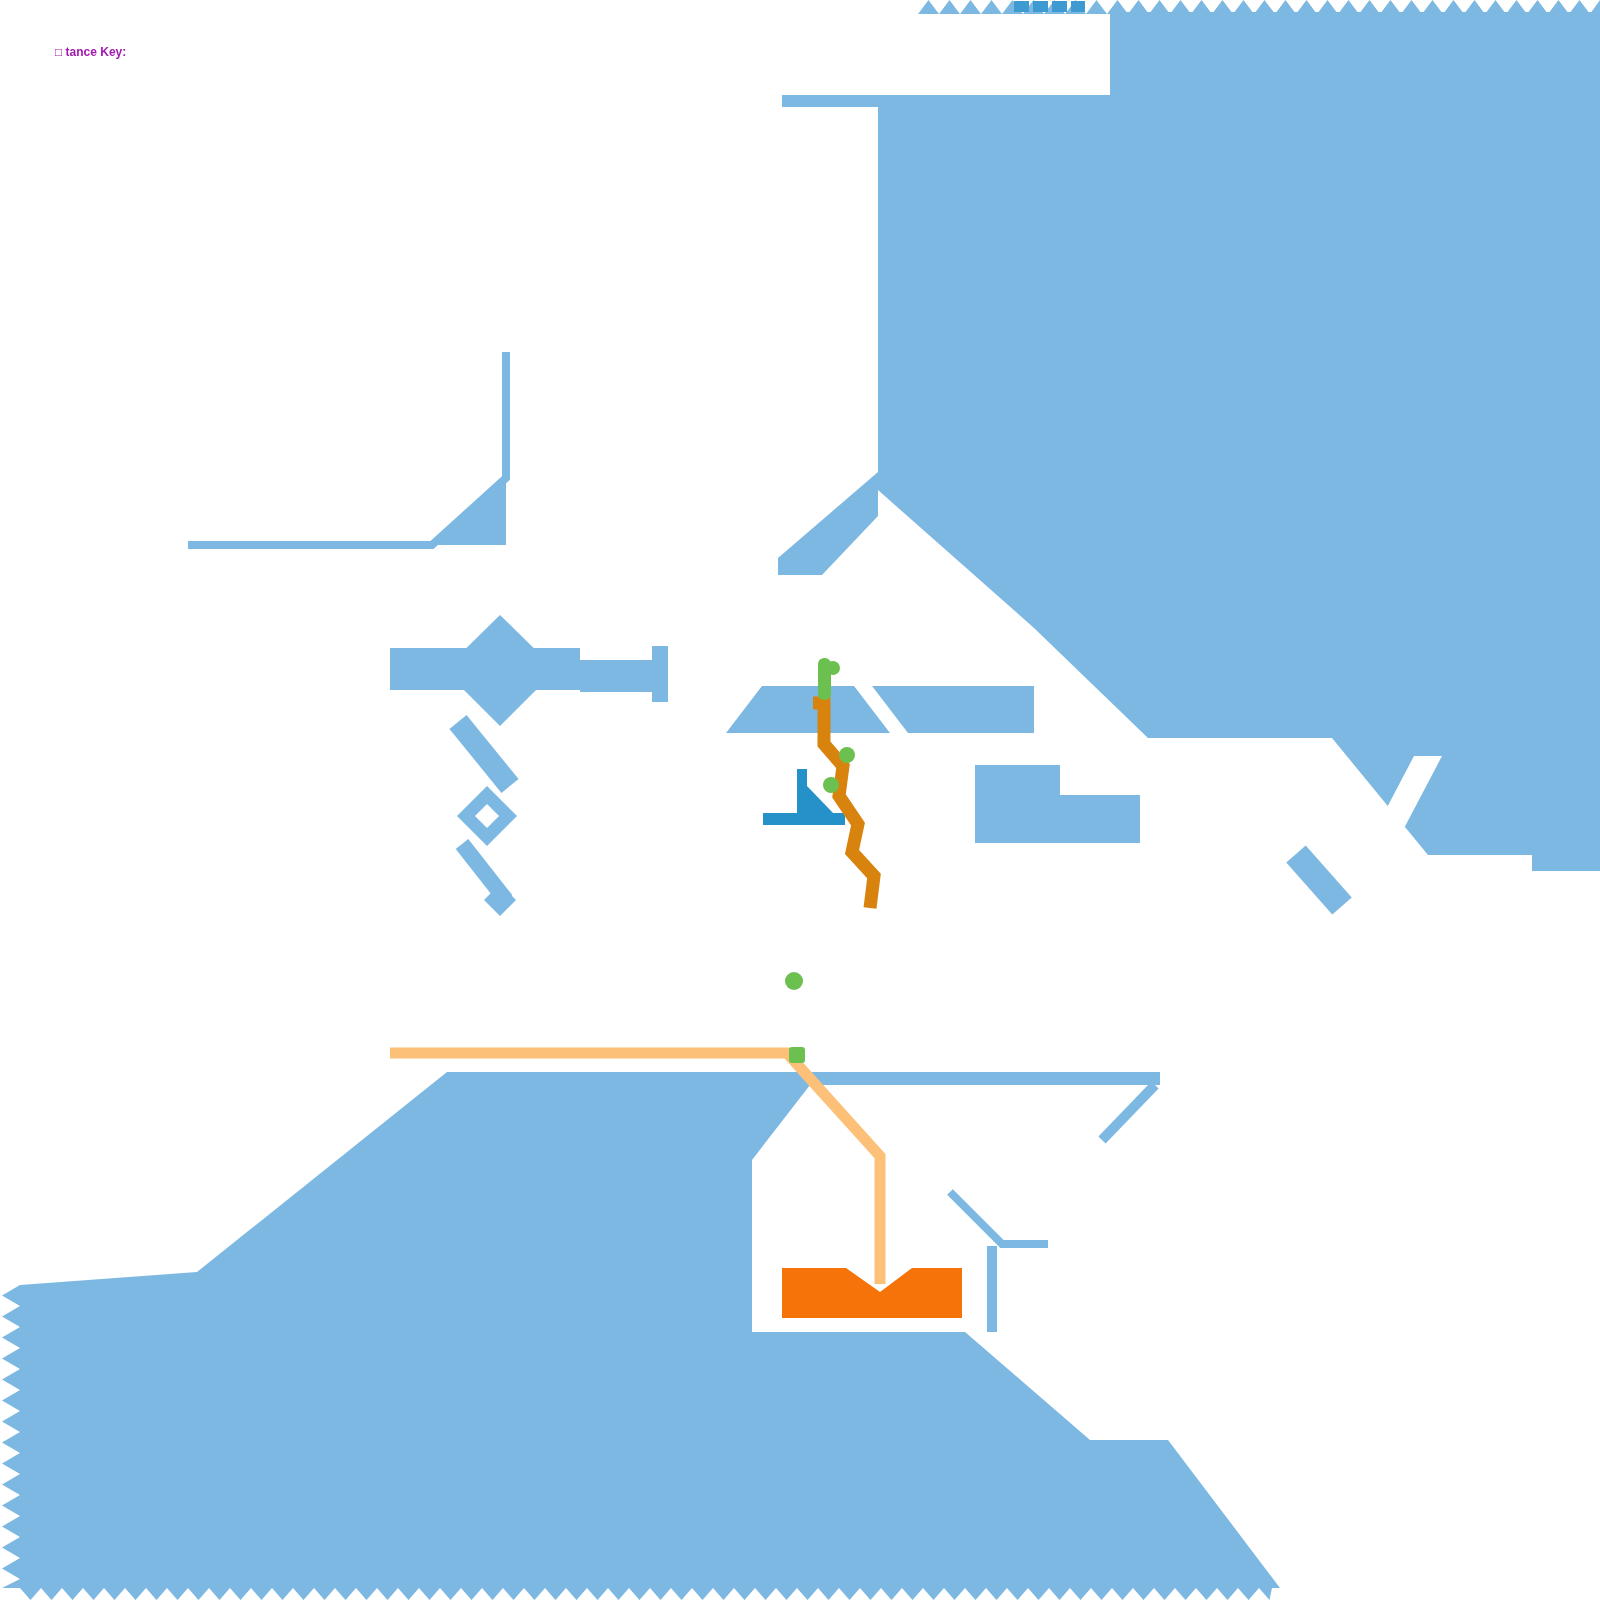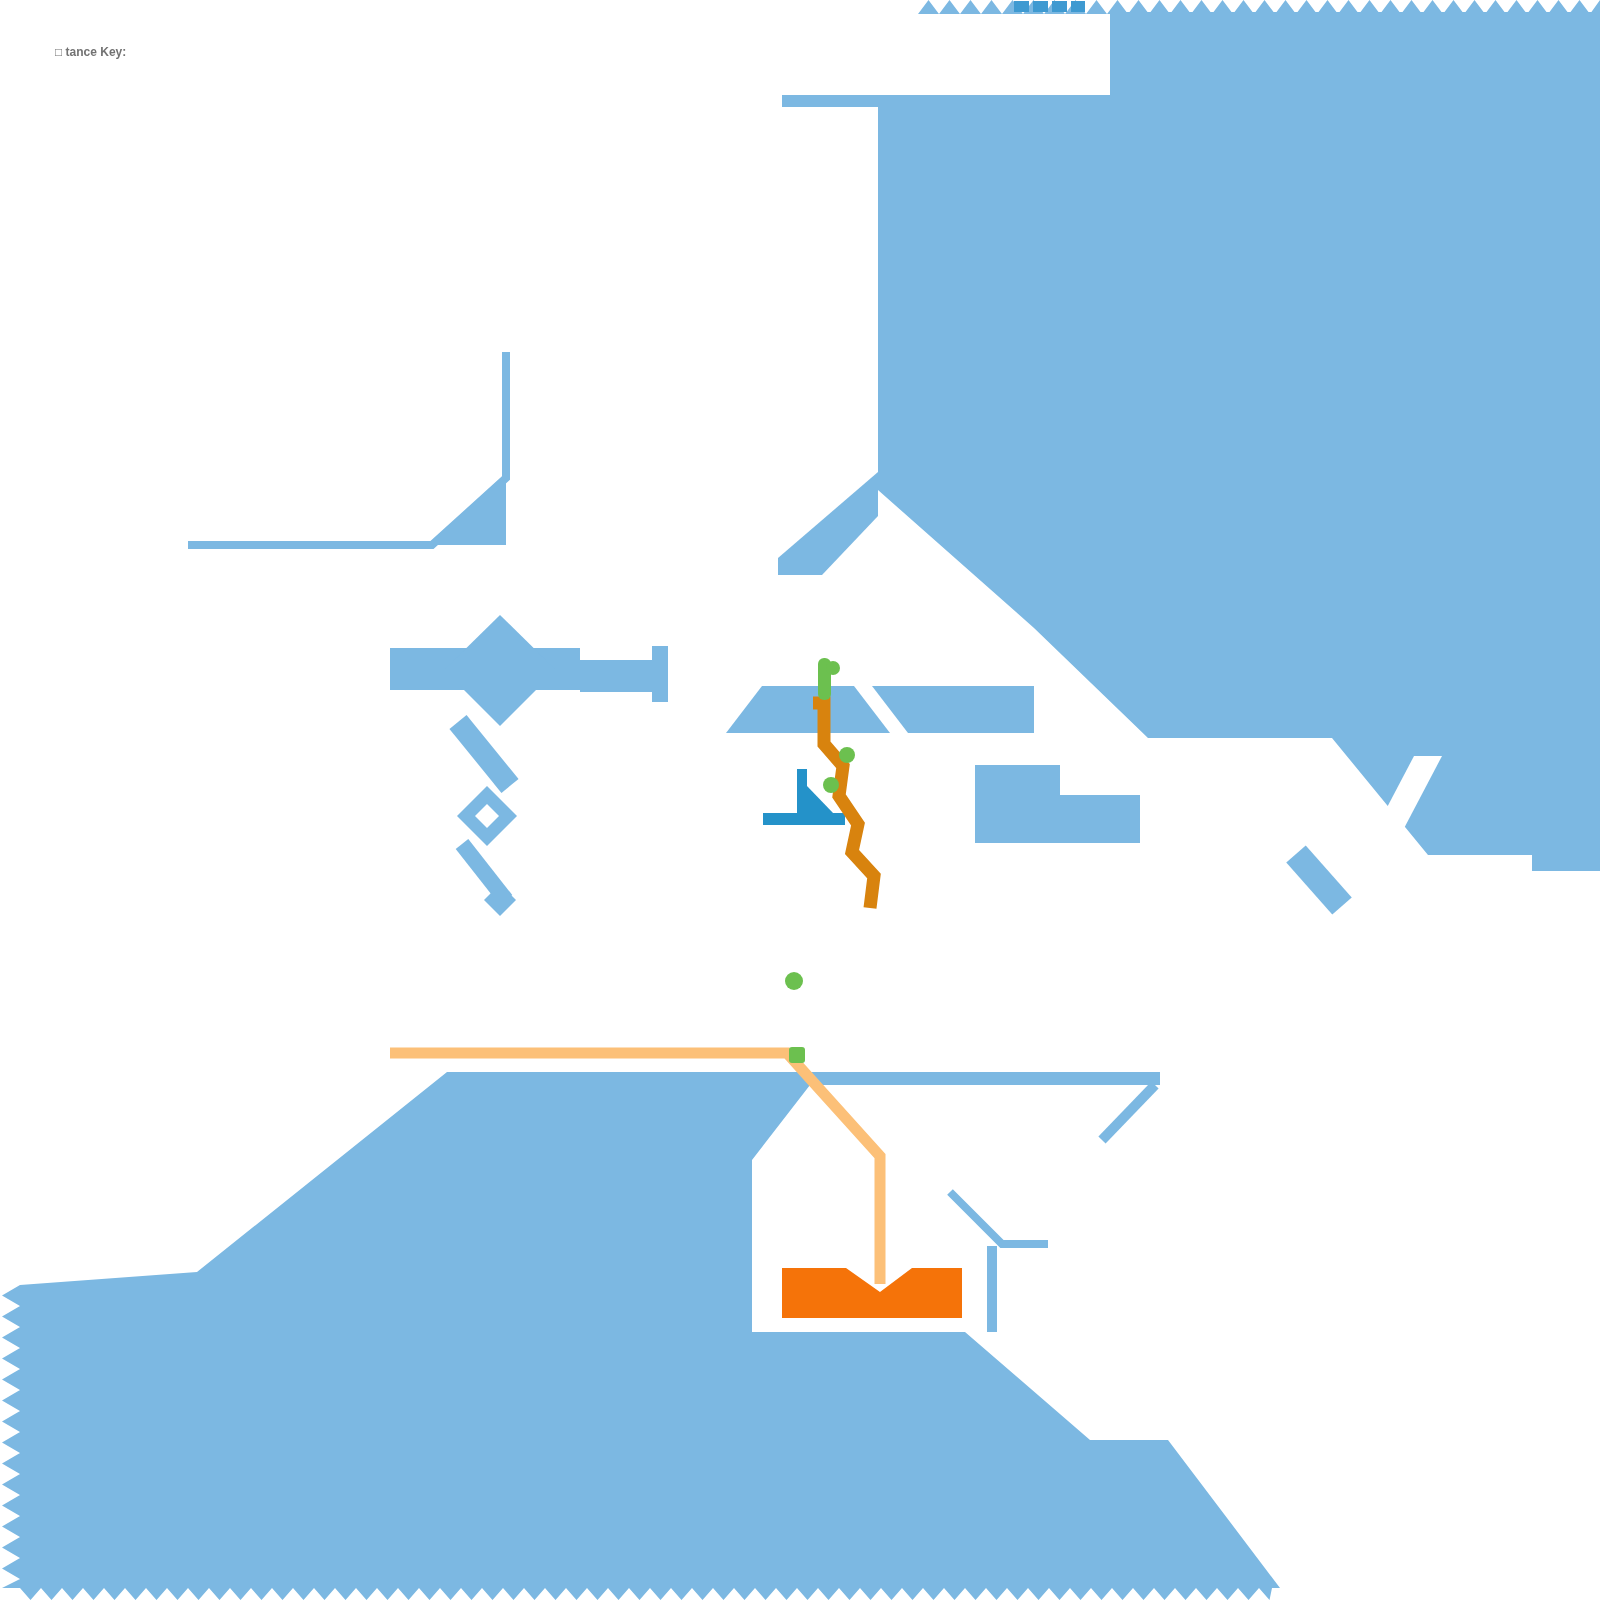--- a/index.html
+++ b/index.html
@@ -1,19 +1,19 @@
 <!DOCTYPE html>
 <html><head>
 <meta charset="utf-8">
 <style>
   html,body{margin:0;padding:0;background:#ffffff;}
   #map-root{position:relative;width:1600px;height:1600px;background:#ffffff;overflow:hidden;
             font-family:"Liberation Sans", sans-serif;}
   #map-svg{position:absolute;left:0;top:0;display:block;}
-  #map-key{position:absolute;left:55px;top:45px;font-size:12px;font-weight:600;color:#737373;
+  #map-key{position:absolute;left:55px;top:45px;font-size:12px;font-weight:600;color:#a21caf;
            white-space:pre;}
 </style>
 </head>
 <body>
 
 <div id="map-root">
   <svg id="map-svg" width="1600" height="1600" viewBox="0 0 1600 1600" xmlns="http://www.w3.org/2000/svg">
       <polygon points="918,14 928.5,0 939,14 949.5,0 960,14 970.5,0 981,14 991.5,0 1002,14 1012.5,0 1023,14 1033.5,0 1044,14 1054.5,0 1065,14 1075.5,0 1086,14 1096.5,0 1107,14 1117.5,0 1128,14 1138.5,0 1149,14 1159.5,0 1170,14 1180.5,0 1191,14 1201.5,0 1212,14 1222.5,0 1233,14 1243.5,0 1254,14 1264.5,0 1275,14 1285.5,0 1296,14 1306.5,0 1317,14 1327.5,0 1338,14 1348.5,0 1359,14 1369.5,0 1380,14 1390.5,0 1401,14 1411.5,0 1422,14 1432.5,0 1443,14 1453.5,0 1464,14 1474.5,0 1485,14 1495.5,0 1506,14 1516.5,0 1527,14 1537.5,0 1548,14 1558.5,0 1569,14 1579.5,0 1590,14 1600,0 1600,14" fill="#7cb8e2"></polygon>
       <polygon points="20,1285 2,1295.5 20,1306 2,1316.5 20,1327 2,1337.5 20,1348 2,1358.5 20,1369 2,1379.5 20,1390 2,1400.5 20,1411 2,1421.5 20,1432 2,1442.5 20,1453 2,1463.5 20,1474 2,1484.5 20,1495 2,1505.5 20,1516 2,1526.5 20,1537 2,1547.5 20,1558 2,1568.5 20,1579 2,1588 20,1588" fill="#7cb8e2"></polygon>
       <polygon points="20,1588 30.5,1600 41,1588 51.5,1600 62,1588 72.5,1600 83,1588 93.5,1600 104,1588 114.5,1600 125,1588 135.5,1600 146,1588 156.5,1600 167,1588 177.5,1600 188,1588 198.5,1600 209,1588 219.5,1600 230,1588 240.5,1600 251,1588 261.5,1600 272,1588 282.5,1600 293,1588 303.5,1600 314,1588 324.5,1600 335,1588 345.5,1600 356,1588 366.5,1600 377,1588 387.5,1600 398,1588 408.5,1600 419,1588 429.5,1600 440,1588 450.5,1600 461,1588 471.5,1600 482,1588 492.5,1600 503,1588 513.5,1600 524,1588 534.5,1600 545,1588 555.5,1600 566,1588 576.5,1600 587,1588 597.5,1600 608,1588 618.5,1600 629,1588 639.5,1600 650,1588 660.5,1600 671,1588 681.5,1600 692,1588 702.5,1600 713,1588 723.5,1600 734,1588 744.5,1600 755,1588 765.5,1600 776,1588 786.5,1600 797,1588 807.5,1600 818,1588 828.5,1600 839,1588 849.5,1600 860,1588 870.5,1600 881,1588 891.5,1600 902,1588 912.5,1600 923,1588 933.5,1600 944,1588 954.5,1600 965,1588 975.5,1600 986,1588 996.5,1600 1007,1588 1017.5,1600 1028,1588 1038.5,1600 1049,1588 1059.5,1600 1070,1588 1080.5,1600 1091,1588 1101.5,1600 1112,1588 1122.5,1600 1133,1588 1143.5,1600 1154,1588 1164.5,1600 1175,1588 1185.5,1600 1196,1588 1206.5,1600 1217,1588 1227.5,1600 1238,1588 1248.5,1600 1259,1588 1269.5,1600 1272,1588" fill="#7cb8e2"></polygon>

